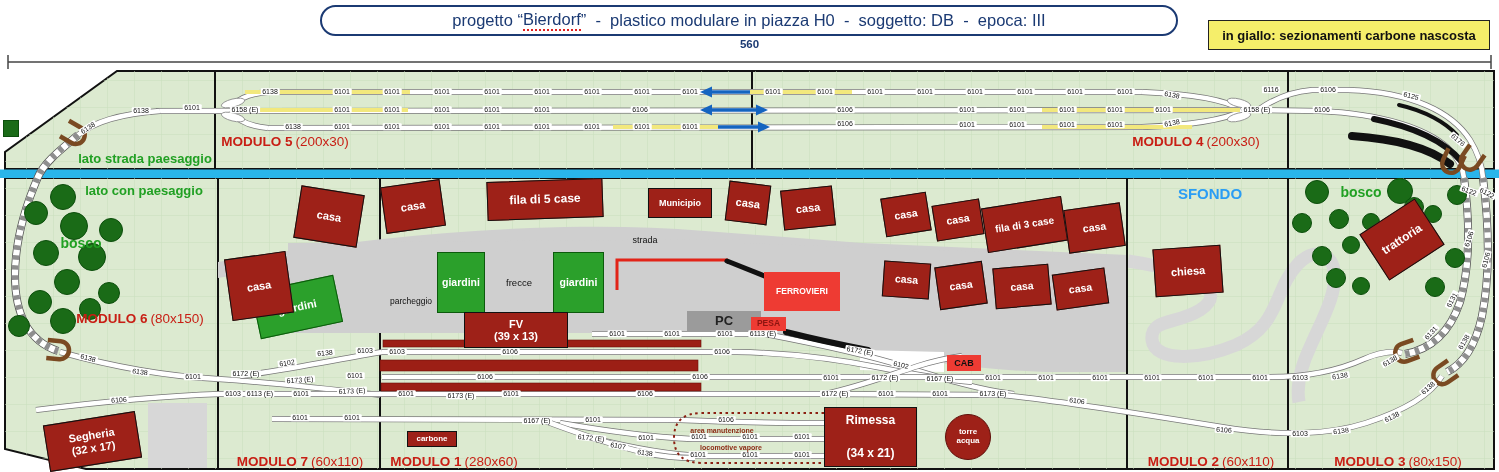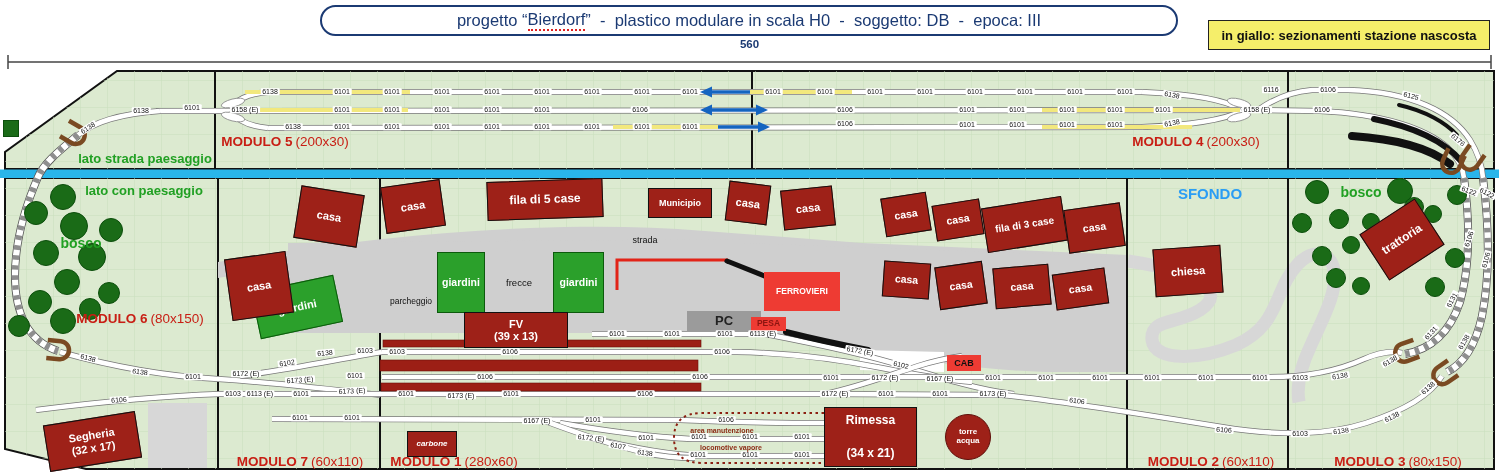--- a/index.html
+++ b/index.html
@@ -306,21 +306,21 @@
         <div>trattoria</div>
       </div>
       <div class="bld c-dk" style="left: 46px; top: 418px; width: 93px; height: 47px; font-size: 11px; transform: rotate(-9deg);">
         <div>Segheria</div>
         <div>(32 x 17)</div>
       </div>
       <div class="bld c-dk" style="left: 464px; top: 312px; width: 104px; height: 36px; font-size: 11px; transform: rotate(0deg);">
         <div>FV</div>
         <div>(39 x 13)</div>
       </div>
-      <div class="bld c-dk" style="left: 407px; top: 431px; width: 50px; height: 26px; font-size: 8px; transform: rotate(0deg); font-style: italic;">
+      <div class="bld c-dk" style="left: 407px; top: 431px; width: 50px; height: 16px; font-size: 8px; transform: rotate(0deg);">
         <div>carbone</div>
       </div>
       <div class="bld c-dk" style="left: 824px; top: 407px; width: 93px; height: 60px; font-size: 12px; transform: rotate(0deg); gap: 20px;">
         <div>Rimessa</div>
         <div>(34 x 21)</div>
       </div>
       <div class="bld c-circ" style="left: 945px; top: 414px; width: 46px; height: 46px; font-size: 8px; transform: rotate(0deg);">
         <div>torre</div>
         <div>acqua</div>
       </div>
@@ -479,17 +479,17 @@
       <div class="nt n-k" style="left: 645px; top: 240px; font-size: 9px;">strada</div>
       <div class="nt n-k" style="left: 519px; top: 283px; font-size: 9.5px;">frecce</div>
       <div class="nt n-k" style="left: 411px; top: 301px; font-size: 8.5px;">parcheggio</div>
       <div class="nt n-m" style="left: 722px; top: 430px; font-size: 7px;">area manutenzione</div>
       <div class="nt n-m" style="left: 731px; top: 447px; font-size: 7px;">locomotive  vapore</div>
     </div>
 
   <div id="title-box">
     <span class="tpart">progetto “</span>
       <span class="tpart" id="title-name">Bierdorf</span>
-      <span class="tpart">”  -  plastico modulare in scala H0  -  soggetto: DB  -  epoca: III</span>
+      <span class="tpart">”  -  plastico modulare in piazza H0  -  soggetto: DB  -  epoca: III</span>
   </div>
   <div id="dim-label">560</div>
-  <div id="legend-right">in giallo: sezionamenti stazione nascosta</div>
+  <div id="legend-right">in giallo: sezionamenti carbone nascosta</div>
 </div>
 
 </body></html>

